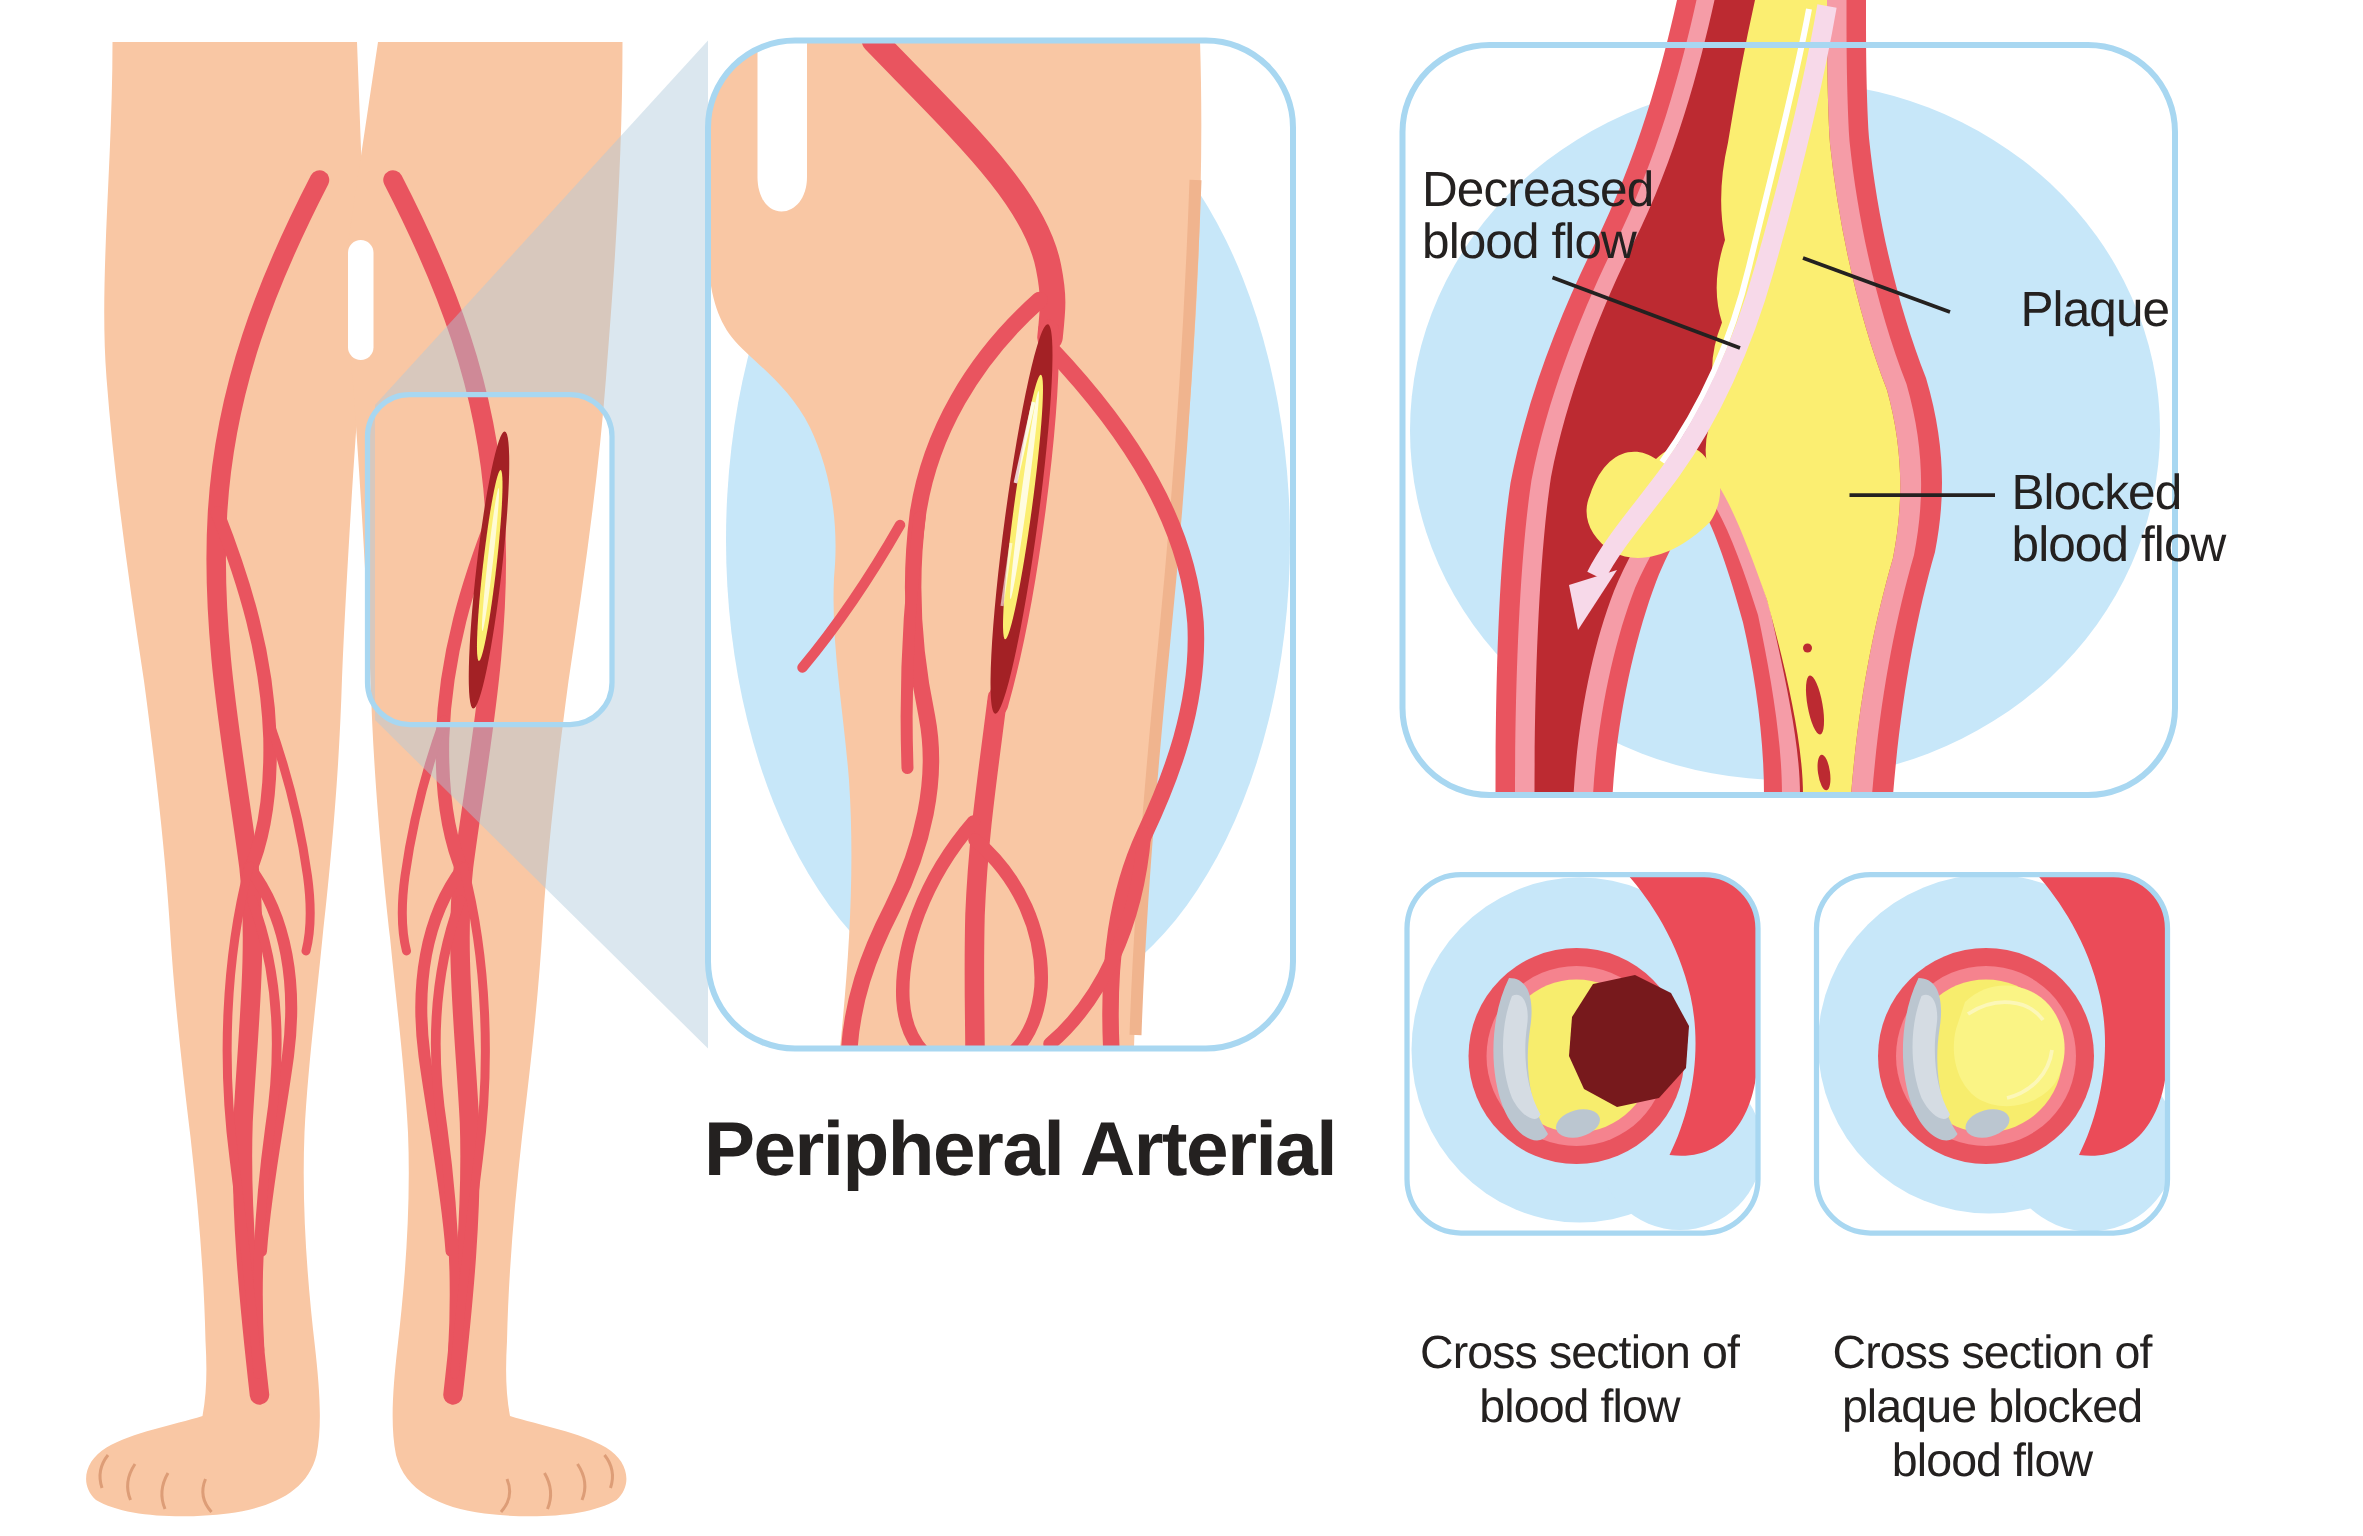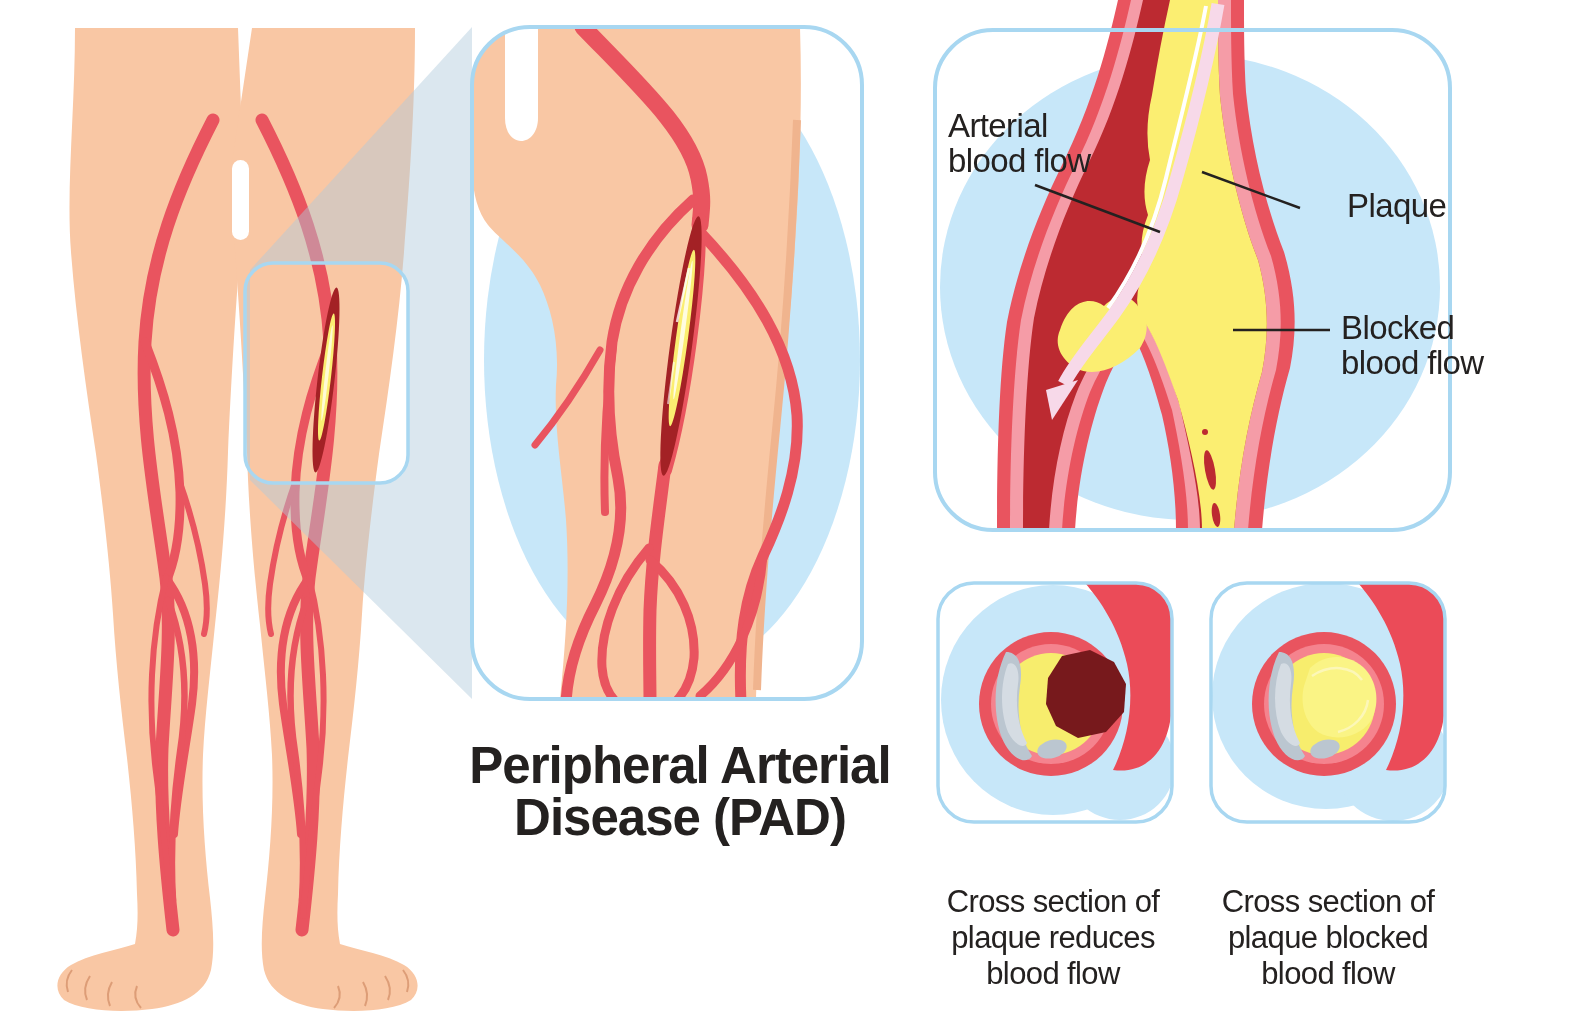--- a/index.html
+++ b/index.html
@@ -246,41 +246,39 @@
       <path d="M1312,676 C1330,664 1352,666 1362,680 M1368,700 C1366,716 1354,728 1338,732" stroke="#FCF7B8" stroke-width="2.5" fill="none"></path>
       <path style="fill:var(--lipid)" d="M1279,652 C1267,676 1265,712 1275,738 C1283,758 1299,766 1305,756 C1293,738 1289,712 1293,686 C1296,668 1293,652 1279,652 Z"></path>
       <path style="fill:var(--lipid_light)" d="M1281,664 C1273,684 1273,712 1281,732 C1287,744 1297,750 1300,743 C1291,727 1288,705 1291,684 C1293,672 1289,660 1281,664 Z"></path>
       <ellipse cx="1325" cy="749" rx="15" ry="9" transform="rotate(-15 1325 749)" style="fill:var(--lipid)"></ellipse>
     </g>
     <rect x="1211" y="583" width="234" height="239" rx="36" fill="none" style="stroke:var(--panel_border)" stroke-width="3.5"></rect>
   </g>
 </svg>
 
 <div class="lbl label-small" style="left:948px;top:108px;">
-  <span class="ln">Arterial</span>
+  <span class="ln">Decreased</span>
   <span class="ln">blood flow</span>
 </div>
 
 <div class="lbl label-small" style="left:1347px;top:188px;">
   <span class="ln">Plaque</span>
 </div>
 
 <div class="lbl label-small" style="left:1341px;top:310px;">
   <span class="ln">Blocked</span>
   <span class="ln">blood flow</span>
 </div>
 
 <div class="lbl title" style="left:430px;top:740px;width:500px;">
   <span class="ln">Peripheral Arterial</span>
-  <span class="ln">Disease (PAD)</span>
 </div>
 
 <div class="lbl caption" style="left:928px;top:836px;width:250px;">
   <span class="ln">Cross section of</span>
-  <span class="ln">plaque reduces</span>
   <span class="ln">blood flow</span>
 </div>
 
 <div class="lbl caption" style="left:1203px;top:836px;width:250px;">
   <span class="ln">Cross section of</span>
   <span class="ln">plaque blocked</span>
   <span class="ln">blood flow</span>
 </div>
 
 </div>

